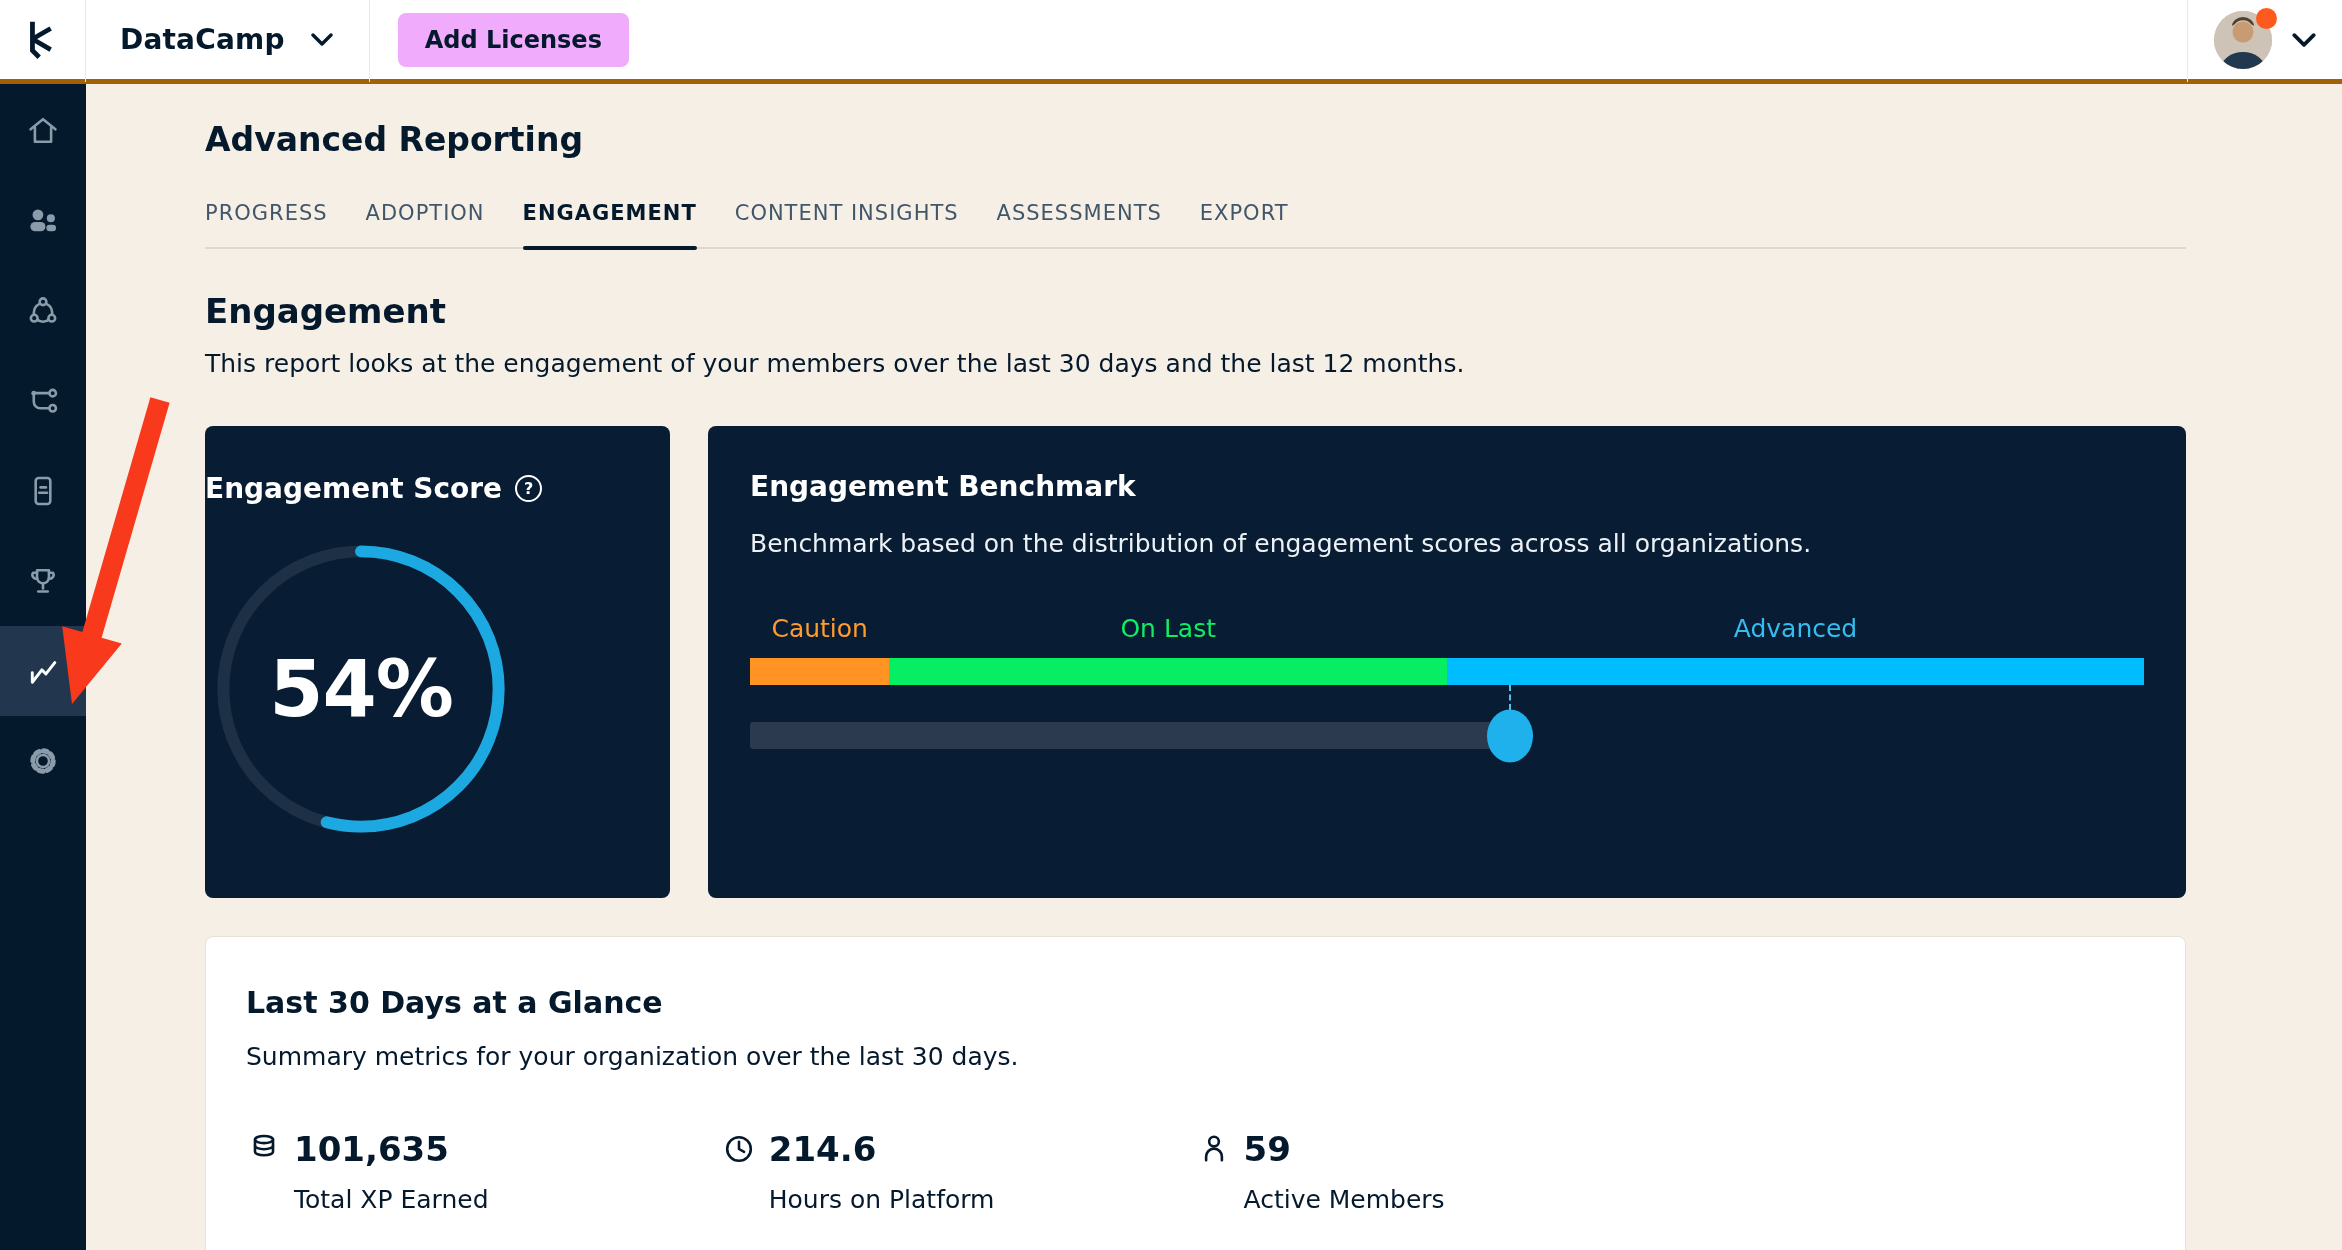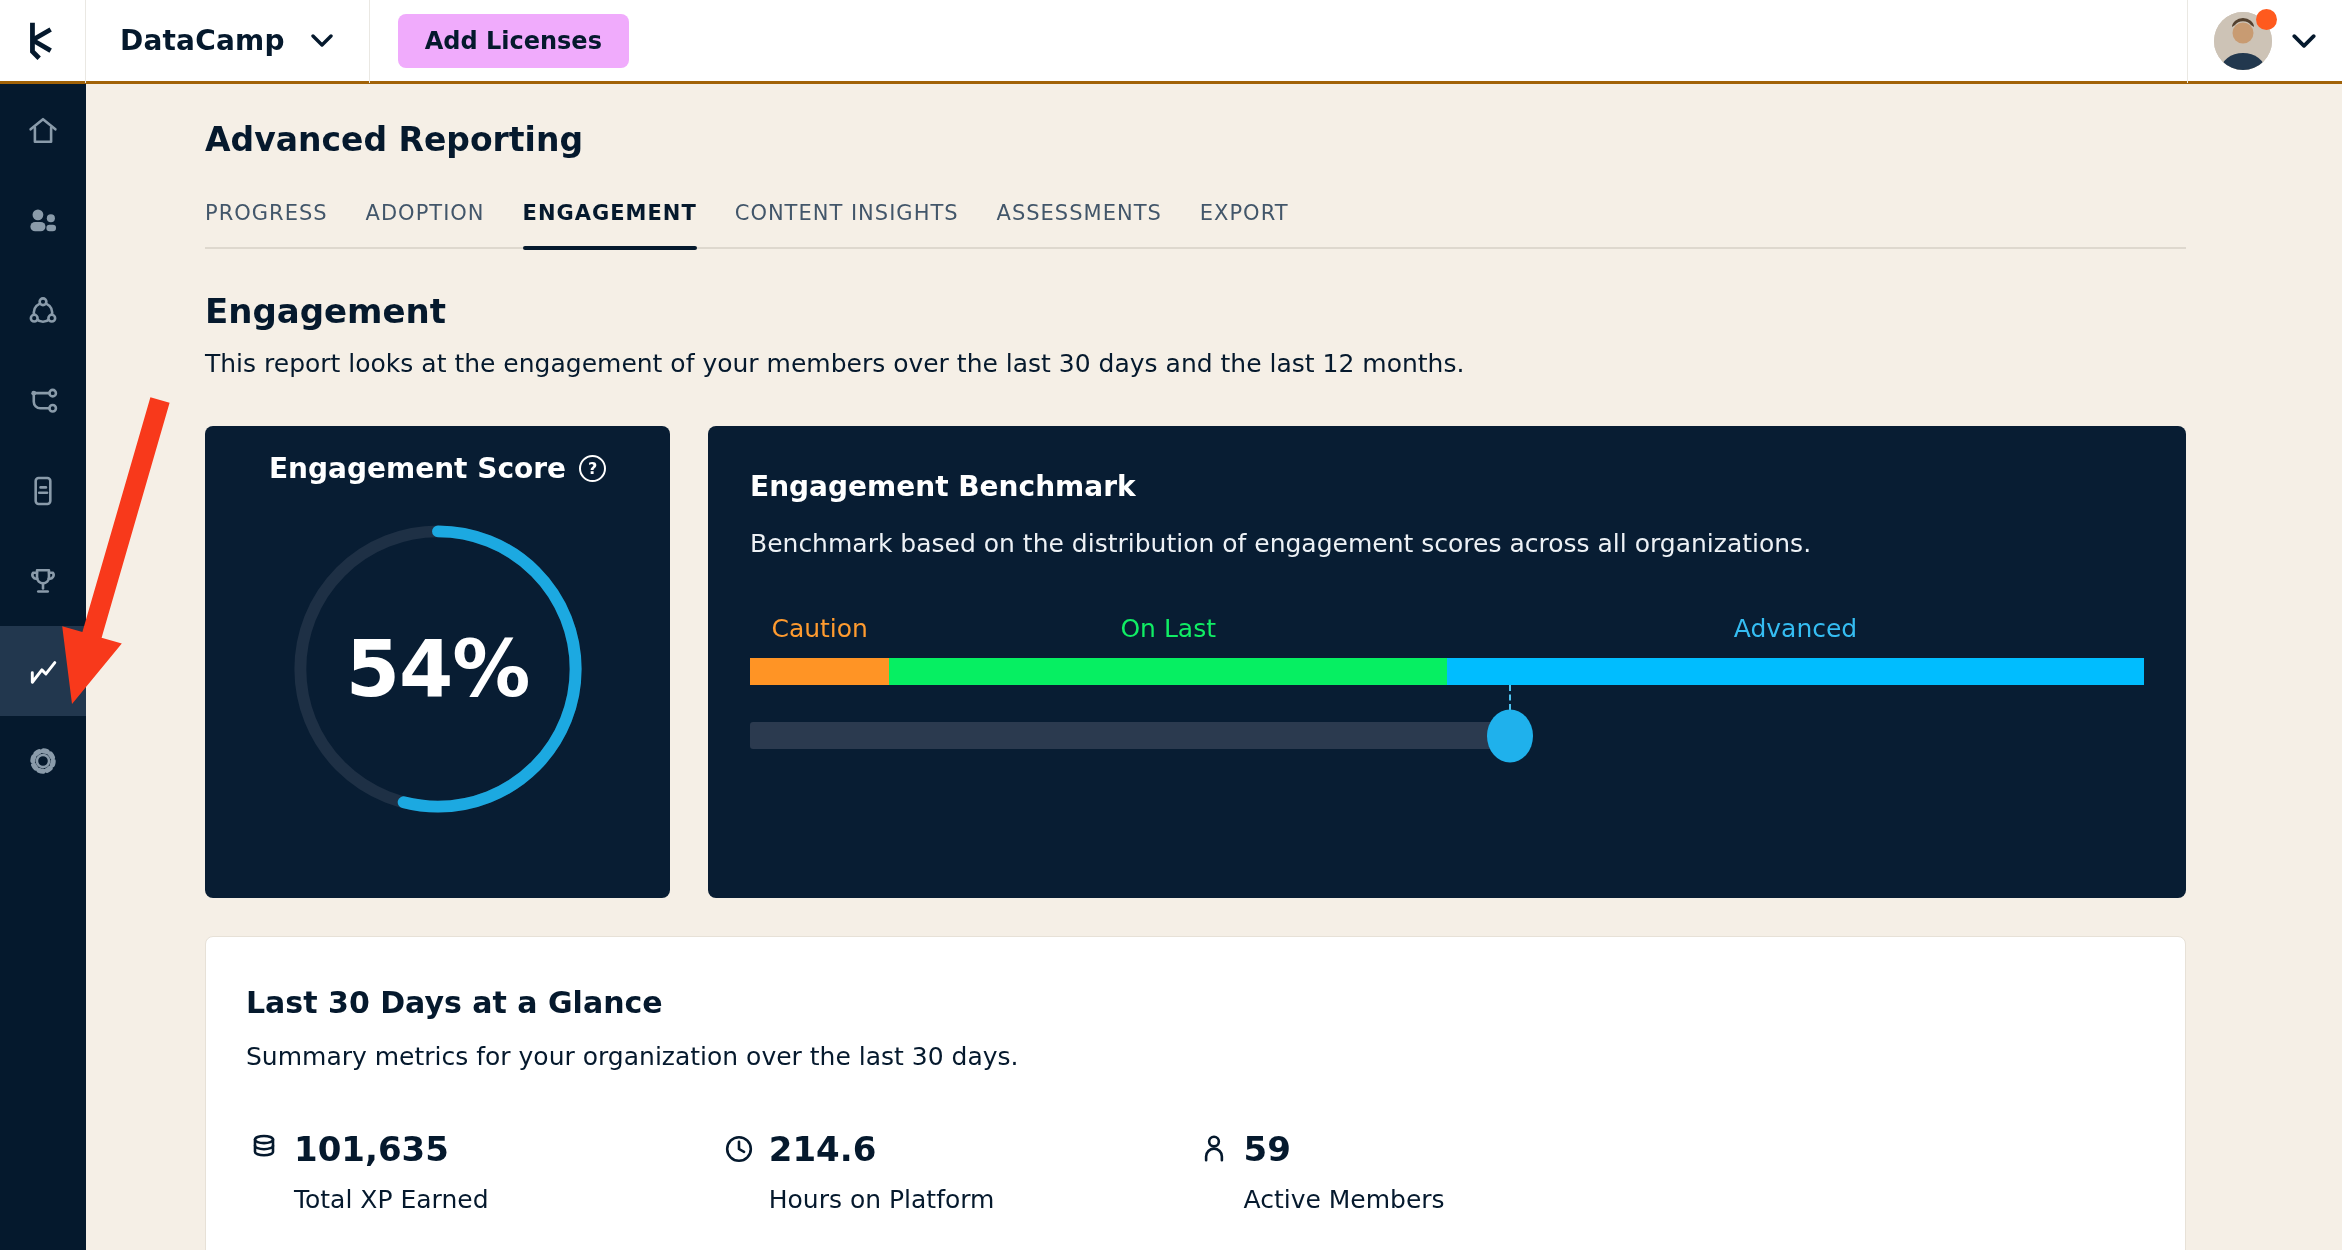--- a/index.html
+++ b/index.html
@@ -6,21 +6,21 @@
   html,body { width:2342px; height:1250px; }
   body {
     position:relative; overflow:hidden;
     background:#F5EFE6;
     font-family:"DejaVu Sans","Liberation Sans",sans-serif;
     color:#05192D;
   }
   
   .header {
     position:absolute; top:0; left:0; width:2342px; height:84px;
-    background:#fff; border-bottom:3px solid #a16207;
+    background:#fff; border-bottom:5px solid #a16207;
     display:flex; align-items:center; z-index:20;
   }
   .logo-box { width:86px; height:84px; display:flex; align-items:center; justify-content:center; border-right:1px solid #EAE8E3; flex:0 0 auto; }
   .org-switcher { height:84px; display:flex; align-items:center; gap:26px; padding:0 36px 0 34px; border-right:1px solid #EAE8E3; cursor:pointer; }
   .org-name { font-size:28px; font-weight:700; letter-spacing:.2px; }
   .chev { stroke:#05192D; stroke-width:3.4; fill:none; stroke-linecap:round; stroke-linejoin:round; }
   .add-btn {
     margin-left:28px; height:54px; padding:0 27px; border:none; border-radius:8px;
     background:#f0abfc; color:#05192D; font-family:inherit;
     font-size:24px; font-weight:700; cursor:pointer; display:flex; align-items:center;
@@ -48,21 +48,21 @@
   .tabs { margin-top:42px; display:flex; gap:38px; border-bottom:2px solid #DED8CE; }
   .tab { font-size:21px; letter-spacing:1px; color:#42566A; padding-bottom:22px; cursor:pointer; position:relative; white-space:nowrap; }
   .tab.active { color:#05192D; font-weight:700; }
   .tab.active::after { content:""; position:absolute; left:0; right:0; bottom:-3px; height:4px; background:#05192D; border-radius:2px; }
   .section-heading { margin-top:42px; font-size:34px; font-weight:700; }
   .section-desc { margin-top:18px; font-size:25px; }
 
   
   .cards-row { margin-top:48px; display:flex; gap:38px; height:472px; }
   .card-dark { background:#081D33; border-radius:8px; }
-  .score-card { width:465px; display:flex; flex-direction:column; align-items:center; padding-top:26px; flex:0 0 auto; }
+  .score-card { width:465px; display:flex; flex-direction:column; padding-top:46px; flex:0 0 auto; }
   .score-title-row { display:flex; align-items:center; gap:13px; color:#fff; }
   .score-title { font-size:28px; font-weight:700; }
   .help-icon { width:27px; height:27px; border:2px solid #fff; border-radius:50%; display:flex; align-items:center; justify-content:center; font-size:16px; font-weight:700; color:#fff; cursor:pointer; }
   .ring-wrap { position:relative; width:312px; height:312px; margin-top:28px; }
   .ring-wrap svg { width:312px; height:312px; }
   .score-value { position:absolute; inset:0; display:flex; align-items:center; justify-content:center; color:#fff; font-size:78px; font-weight:700; letter-spacing:-1px; }
 
   .benchmark-card { flex:1 1 auto; padding:44px 42px 0 42px; color:#fff; }
   .benchmark-title { font-size:28px; font-weight:700; }
   .benchmark-desc { margin-top:26px; font-size:25px; color:#EDF1F5; font-weight:400; }

